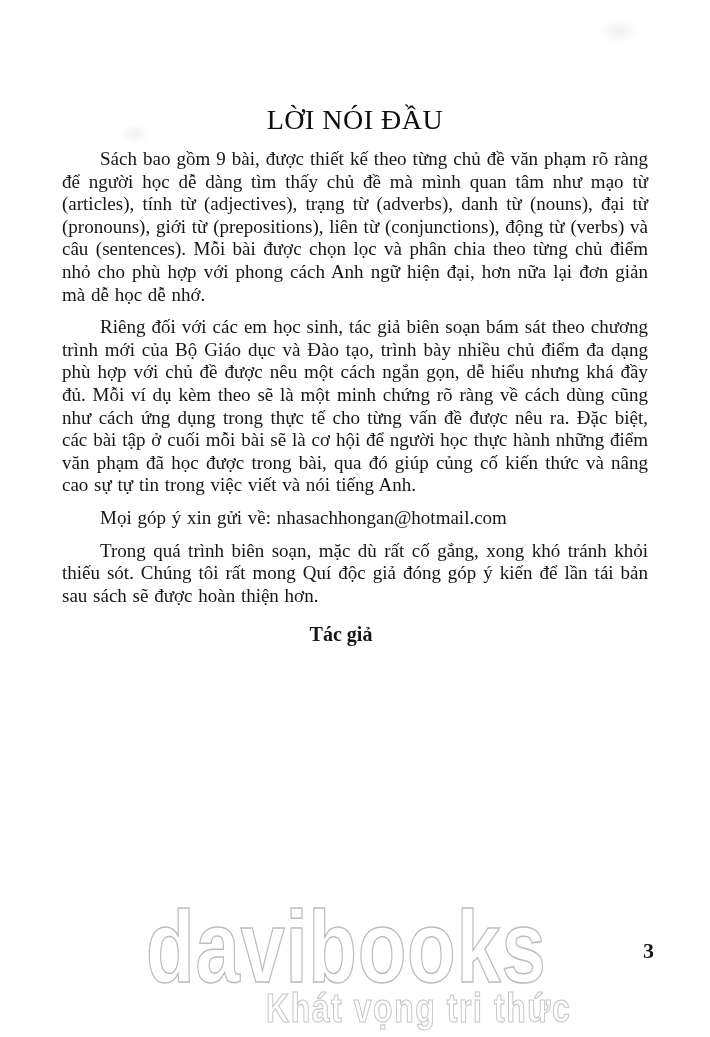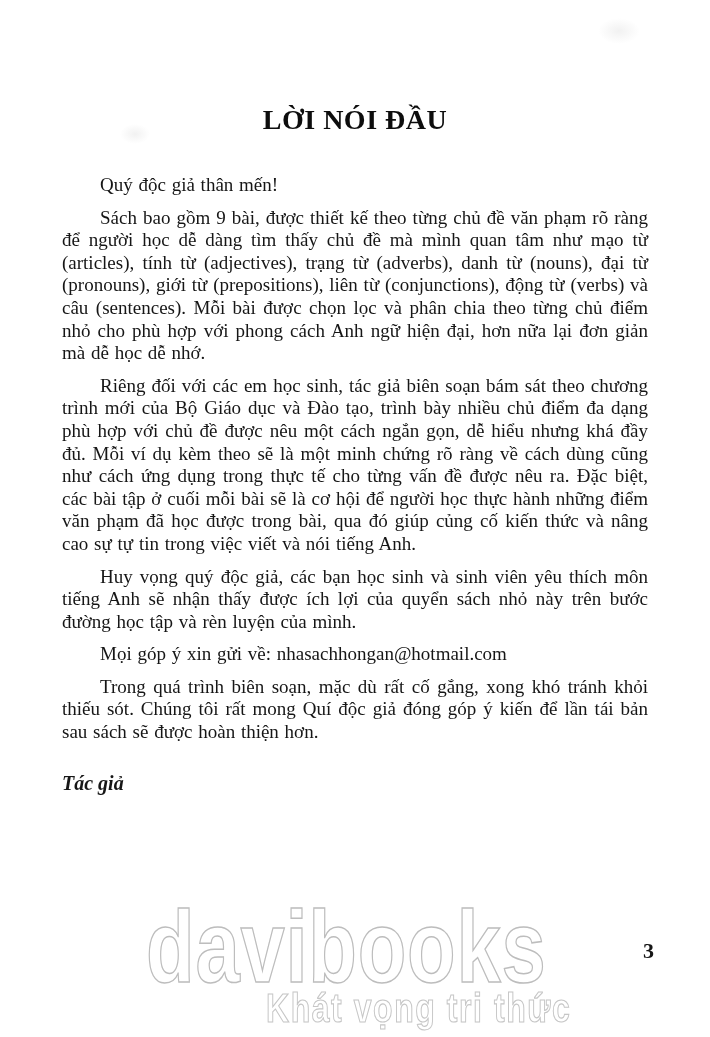--- a/index.html
+++ b/index.html
@@ -17,41 +17,40 @@
     position: absolute;
     left: 62px;
     top: 0;
     width: 586px;
     z-index: 2;
   }
   .title {
     margin: 104px 0 12px 0;
     text-align: center;
     font-size: 28px;
-    font-weight: bold;
+    font-weight: normal;
     letter-spacing: 0.5px;
     color: #0d0d0d;
   }
   .para {
     margin: 10px 0 0 0;
     font-size: 19px;
     line-height: 22.6px;
     text-align: justify;
     text-indent: 38px;
     word-spacing: 1px;
   }
   .para.first { margin-top: 38px; }
   .para .i  { }
   .para .bi { font-style: italic; font-weight: bold; }
   .signature {
-    margin-top: 28px;
-    text-align: left;
+    margin-top: 16px;
+    text-align: center;
     padding-right: 28px;
     font-weight: bold;
-    font-style: italic;
     font-size: 20px;
   }
   .page-number {
     position: absolute;
     left: 643px;
     top: 938px;
     font-size: 22px;
     font-weight: bold;
     z-index: 2;
   }
@@ -99,24 +98,22 @@
 
   <div class="smudge smudge-1"></div>
   <div class="smudge smudge-2"></div>
 
   <div class="wm wm-brand">davibooks</div>
   <div class="wm wm-tagline">Khát vọng tri thức</div>
 
   <div class="content">
     <h1 class="title">LỜI NÓI ĐẦU</h1>
 
-    <p class="para first"><span>Quý độc giả thân mến!</span></p>
     <p class="para"><span>Sách bao gồm 9 bài, được thiết kế theo từng chủ đề văn phạm rõ ràng để người học dễ dàng tìm thấy chủ đề mà mình quan tâm như mạo từ </span><span class="i">(articles)</span><span>, tính từ </span><span class="i">(adjectives)</span><span>, trạng từ </span><span class="i">(adverbs)</span><span>, danh từ </span><span class="i">(nouns)</span><span>, đại từ </span><span class="i">(pronouns)</span><span>, giới từ </span><span class="i">(prepositions)</span><span>, liên từ </span><span class="i">(conjunctions)</span><span>, động từ </span><span class="i">(verbs)</span><span> và câu </span><span class="i">(sentences)</span><span>. Mỗi bài được chọn lọc và phân chia theo từng chủ điểm nhỏ cho phù hợp với phong cách Anh ngữ hiện đại, hơn nữa lại đơn giản mà dễ học dễ nhớ.</span></p>
     <p class="para"><span>Riêng đối với các em học sinh, tác giả biên soạn bám sát theo chương trình mới của Bộ Giáo dục và Đào tạo, trình bày nhiều chủ điểm đa dạng phù hợp với chủ đề được nêu một cách ngắn gọn, dễ hiểu nhưng khá đầy đủ. Mỗi ví dụ kèm theo sẽ là một minh chứng rõ ràng về cách dùng cũng như cách ứng dụng trong thực tế cho từng vấn đề được nêu ra. Đặc biệt, các bài tập ở cuối mỗi bài sẽ là cơ hội để người học thực hành những điểm văn phạm đã học được trong bài, qua đó giúp củng cố kiến thức và nâng cao sự tự tin trong việc viết và nói tiếng Anh.</span></p>
-    <p class="para"><span>Huy vọng quý độc giả, các bạn học sinh và sinh viên yêu thích môn tiếng Anh sẽ nhận thấy được ích lợi của quyển sách nhỏ này trên bước đường học tập và rèn luyện của mình.</span></p>
     <p class="para"><span>Mọi góp ý xin gửi về: </span><span>nhasachhongan@hotmail.com</span></p>
     <p class="para"><span>Trong quá trình biên soạn, mặc dù rất cố gắng, xong khó tránh khỏi thiếu sót. Chúng tôi rất mong Quí độc giả đóng góp ý kiến để lần tái bản sau sách sẽ được hoàn thiện hơn.</span></p>
 
     <div class="signature">Tác giả</div>
   </div>
 
   <div class="page-number">3</div>
 
 </div>
 

